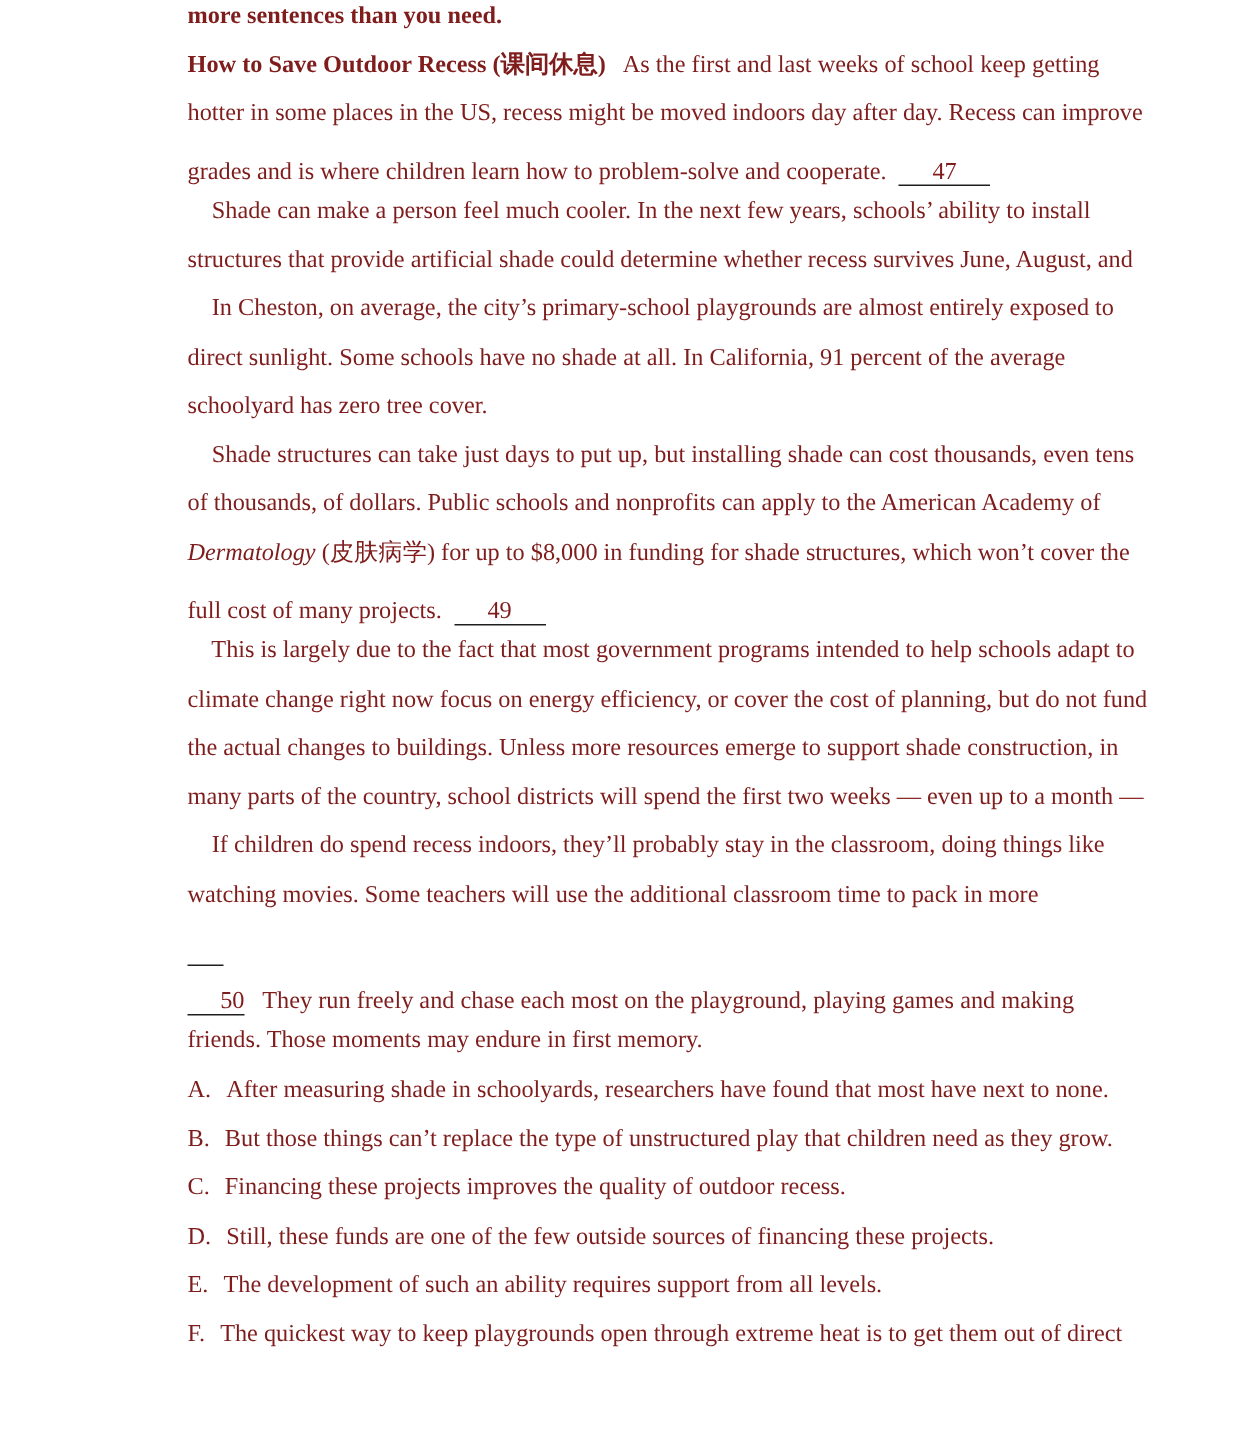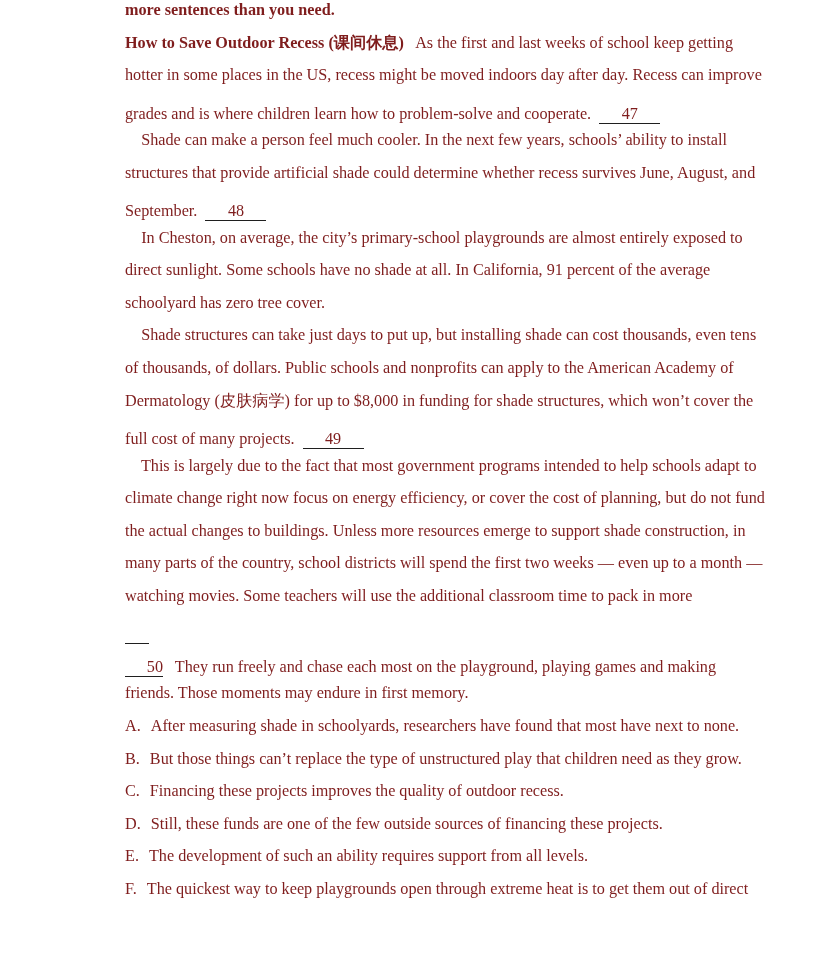--- a/index.html
+++ b/index.html
@@ -21,21 +21,21 @@
     left: 125px;
     top: -6px;
     width: 660px;
   }
   .line {
     height: 32.55px;
     line-height: 32.55px;
     white-space: pre;
   }
   .bold   { font-weight: bold; }
-  .italic { }
+  .italic { font-style: italic; }
   .blank {
     display: inline-block;
     box-sizing: border-box;
     width: 61px;
     height: 19px;
     line-height: 19px;
     text-align: center;
     border-bottom: 1.4px solid #1f1f1f;
     vertical-align: baseline;
     margin-top: 13px;
@@ -51,32 +51,32 @@
 <body>
 
 <div class="page">
   <div class="text-column">
       <div class="line"><span class="bold">more sentences than you need.</span></div>
       <div class="line"><span class="bold">How to Save Outdoor Recess (课间休息)</span><span>   As the first and last weeks of school keep getting</span></div>
       <div class="line"><span>hotter in some places in the US, recess might be moved indoors day after day. Recess can improve</span></div>
       <div class="line"><span>grades and is where children learn how to problem-solve and cooperate.  </span><span class="blank">47</span></div>
       <div class="line"><span>    Shade can make a person feel much cooler. In the next few years, schools’ ability to install</span></div>
       <div class="line"><span>structures that provide artificial shade could determine whether recess survives June, August, and</span></div>
-      <div class="line"><span>September.  </span><span class="blank">48</span></div>
       <div class="line"><span>    In Cheston, on average, the city’s primary-school playgrounds are almost entirely exposed to</span></div>
       <div class="line"><span>direct sunlight. Some schools have no shade at all. In California, 91 percent of the average</span></div>
       <div class="line"><span>schoolyard has zero tree cover.</span></div>
       <div class="line"><span>    Shade structures can take just days to put up, but installing shade can cost thousands, even tens</span></div>
       <div class="line"><span>of thousands, of dollars. Public schools and nonprofits can apply to the American Academy of</span></div>
       <div class="line"><span class="italic">Dermatology</span><span> (皮肤病学) for up to $8,000 in funding for shade structures, which won’t cover the</span></div>
       <div class="line"><span>full cost of many projects.  </span><span class="blank">49</span></div>
       <div class="line"><span>    This is largely due to the fact that most government programs intended to help schools adapt to</span></div>
       <div class="line"><span>climate change right now focus on energy efficiency, or cover the cost of planning, but do not fund</span></div>
       <div class="line"><span>the actual changes to buildings. Unless more resources emerge to support shade construction, in</span></div>
       <div class="line"><span>many parts of the country, school districts will spend the first two weeks — even up to a month —</span></div>
+      <div class="line"><span>    If children do spend recess indoors, they’ll probably stay in the classroom, doing things like</span></div>
       <div class="line"><span>watching movies. Some teachers will use the additional classroom time to pack in more</span></div>
       <div class="line"><span class="blank blank-tail"></span></div>
       <div class="line"><span class="blank blank-head">50</span><span>   They run freely and chase each most on the playground, playing games and making</span></div>
       <div class="line"><span>friends. Those moments may endure in first memory.</span></div>
       <div class="line option"><span class="option-label">A.</span><span>After measuring shade in schoolyards, researchers have found that most have next to none.</span></div>
       <div class="line option"><span class="option-label">B.</span><span>But those things can’t replace the type of unstructured play that children need as they grow.</span></div>
       <div class="line option"><span class="option-label">C.</span><span>Financing these projects improves the quality of outdoor recess.</span></div>
       <div class="line option"><span class="option-label">D.</span><span>Still, these funds are one of the few outside sources of financing these projects.</span></div>
       <div class="line option"><span class="option-label">E.</span><span>The development of such an ability requires support from all levels.</span></div>
       <div class="line option"><span class="option-label">F.</span><span>The quickest way to keep playgrounds open through extreme heat is to get them out of direct</span></div>

